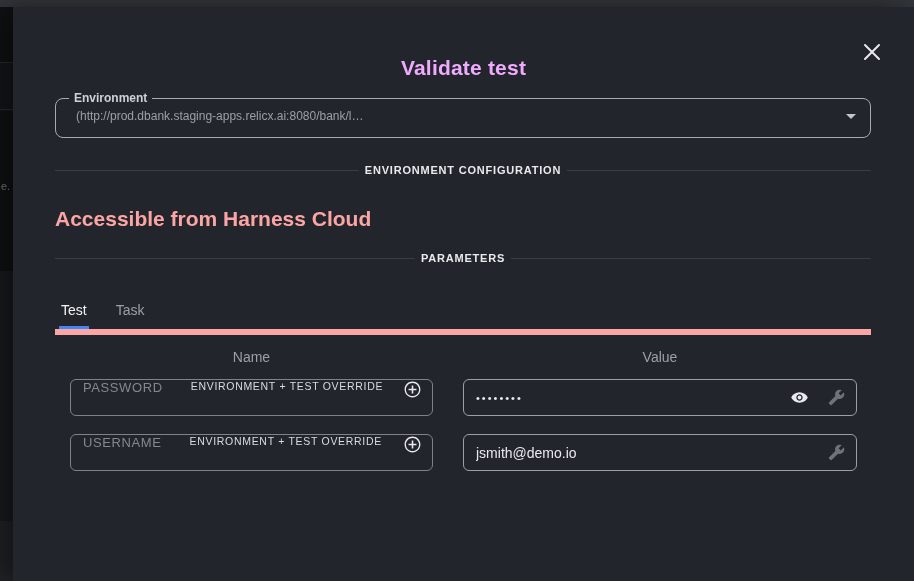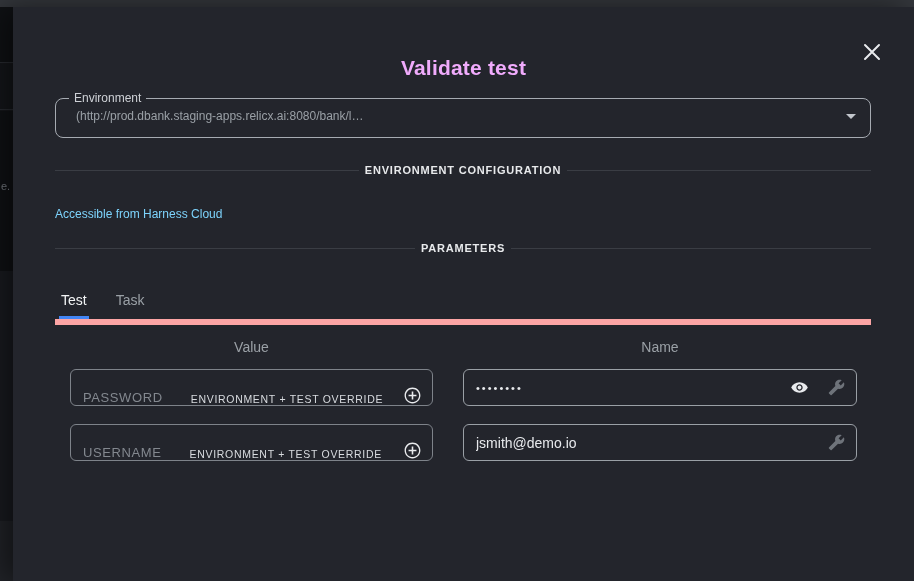--- a/index.html
+++ b/index.html
@@ -41,56 +41,56 @@
   }
 
   .content { padding: 0 43px 0 42px; }
 
   
   .env-fieldset {
     margin-top: 11px;
     border: 1px solid #a6abb2; border-radius: 8px;
     padding: 4px 14px 14px 12px;
   }
-  .env-fieldset legend { font-size: 12px; color: #ced1d6; padding: 0 5px; margin-left: 1px; }
+  .env-fieldset legend { font-size: 12px; color: #ced1d6; padding: 0 5px; margin-left: 1px; font-weight: bold; }
   .env-row { display: flex; align-items: baseline; cursor: pointer; }
   .env-name { font-size: 15px; font-weight: 700; color: #f3f4f6; }
   .env-url { font-size: 12px; color: #9aa0a6; margin-left: 8px; white-space: nowrap; }
   .caret {
     margin-left: auto; align-self: center; width: 0; height: 0;
     border-left: 5px solid transparent; border-right: 5px solid transparent;
     border-top: 5px solid #c2c6cc;
   }
 
   
   .label-divider { display: flex; align-items: center; gap: 6px; }
   .label-divider .line { flex: 1; height: 1px; background: #3a3d44; }
   .section-caption { font-size: 11px; font-weight: 700; color: #e8eaec; letter-spacing: .8px; white-space: nowrap; }
   .env-config-divider { margin-top: 26px; }
   .params-divider { margin-top: 21px; }
 
-  .accessible { margin-top: 31px; font-size: 12px; font-weight: 400; color: #7dd3fc; }
+  .accessible { margin-top: 31px; font-size: 21px; font-weight: 700; color: #fca5a5; }
 
   
   .tabs { margin-top: 38px; display: flex; gap: 25px; border-bottom: 6px solid #fca5a5; padding-left: 4px; }
   .tab { padding: 0 2px 11px; font-size: 14px; color: #9aa0a6; cursor: pointer; background: none; border: none; font-family: inherit; }
   .tab.active { color: #f1f3f4; box-shadow: inset 0 -3px 0 #4285f4; }
 
   
   .param-grid-headers, .param-grid {
     margin-left: 15px;
     display: grid; grid-template-columns: 363px 394px; column-gap: 30px;
   }
   .param-grid-headers { margin-top: 14px; }
   .col-header { text-align: center; font-size: 14px; color: #9aa0a6; }
   .param-grid { margin-top: 14px; row-gap: 18px; }
 
   .name-box {
     height: 37px; border: 1px solid #7e838a; border-radius: 6px;
-    display: flex; align-items: flex-end; padding: 0 10px 0 12px; background: transparent;
+    display: flex; align-items: flex-start; padding: 0 10px 0 12px; background: transparent;
   }
   .name-label { font-size: 13px; color: #83888f; letter-spacing: .6px; }
   .badge { margin-left: 28px; font-size: 10.5px; font-weight: 400; color: #d9dce0; letter-spacing: .7px; white-space: nowrap; }
   .plus-btn { margin-left: auto; background: none; border: none; padding: 0; cursor: pointer; display: flex; color: #e8eaed; }
 
   .value-box {
     height: 37px; border: 1px solid #9aa0a6; border-radius: 6px;
     display: flex; align-items: center; padding: 0 11px 0 12px; background: transparent;
   }
   .value-input {
@@ -151,22 +151,22 @@
       <span class="section-caption">PARAMETERS</span>
       <span class="line"></span>
     </div>
 
     <div class="tabs">
       <button class="tab active">Test</button>
       <button class="tab">Task</button>
     </div>
 
     <div class="param-grid-headers">
+      <div class="col-header">Name</div>
       <div class="col-header">Value</div>
-      <div class="col-header">Name</div>
     </div>
 
     <div class="param-grid">
 
       <div class="name-box">
         <span class="name-label">PASSWORD</span>
         <span class="badge">ENVIRONMENT + TEST OVERRIDE</span>
         <button class="plus-btn">
           <span style="display:flex;">
             <svg width="19" height="19" viewBox="0 0 24 24" fill="currentColor">

